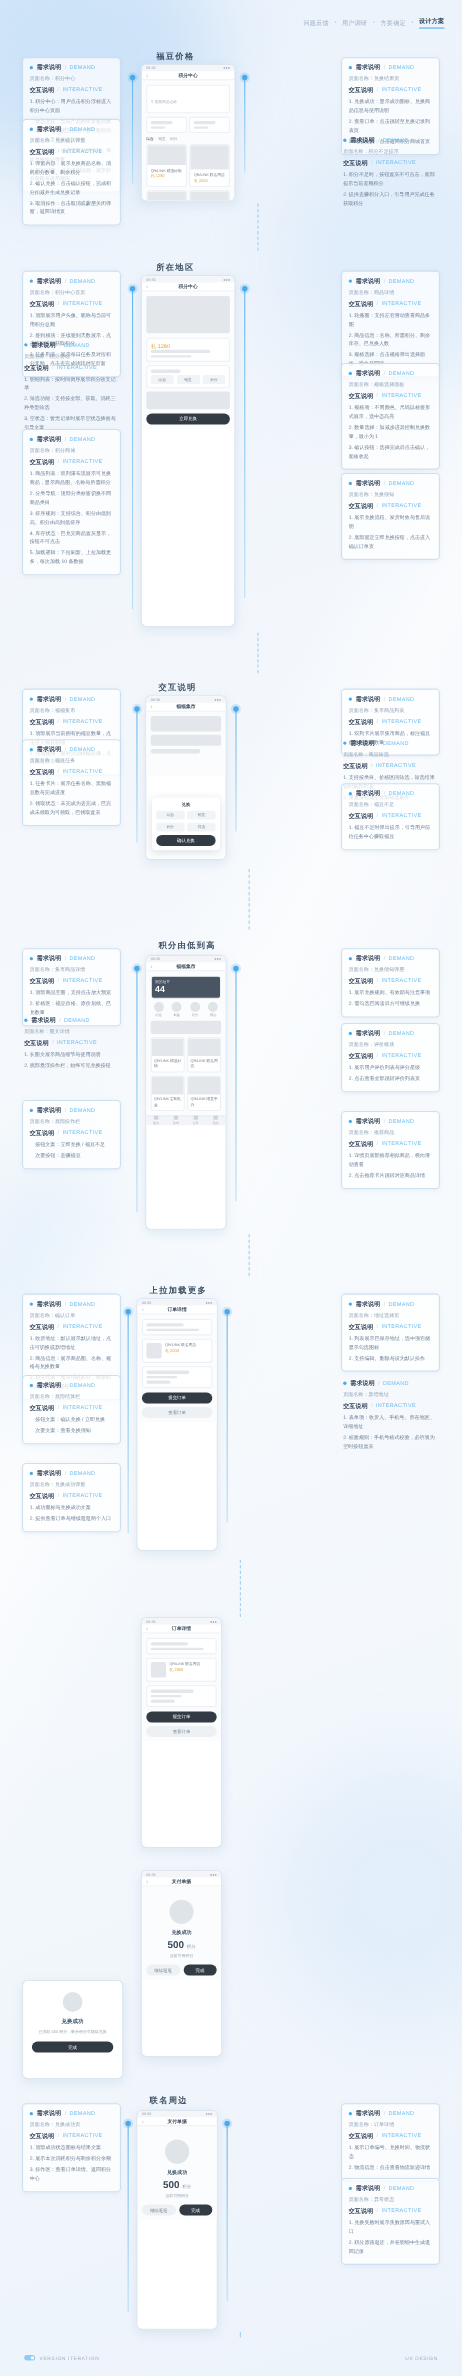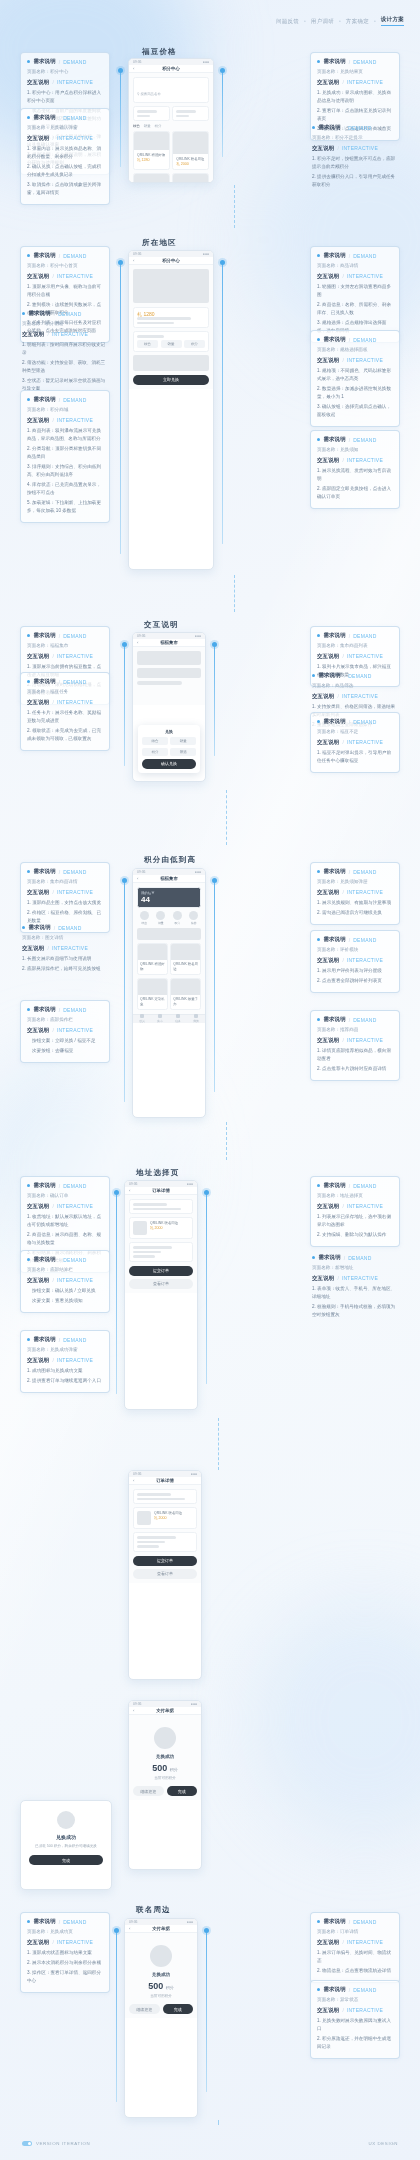--- a/index.html
+++ b/index.html
@@ -692,21 +692,21 @@
       <div class="nhead">
         <span class="cn">交互说明</span>
         <span class="sl">/</span>
         <span class="en">INTERACTIVE</span>
       </div>
       <div class="nbody">
         <p>1. 详情页底部推荐相似商品，横向滑动查看</p>
         <p>2. 点击推荐卡片跳转对应商品详情</p>
       </div>
     </div>
-    <div class="sec-label" style="left: 136px; top: 1168px;">地址选择页</div>
+    <div class="sec-label" style="left: 136px; top: 1168px;">上拉加载更多</div>
     <div class="phone" style="left: 124px; top: 1180px; height: 230px;">
       <div class="sbar">
         <span>09:36</span>
         <span>●●●</span>
       </div>
       <div class="navbar">
         <span class="bk">‹</span>
         <span class="tt">订单详情</span>
       </div>
       <div class="pbody">

